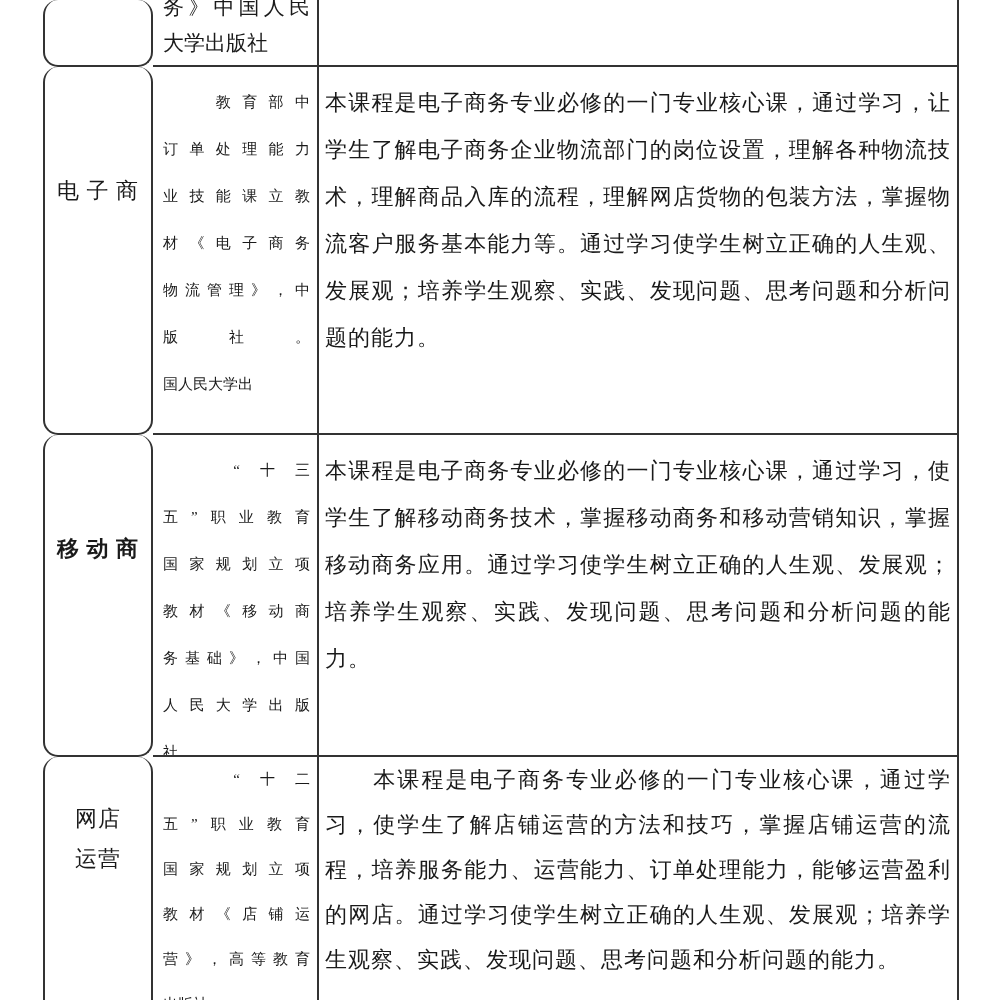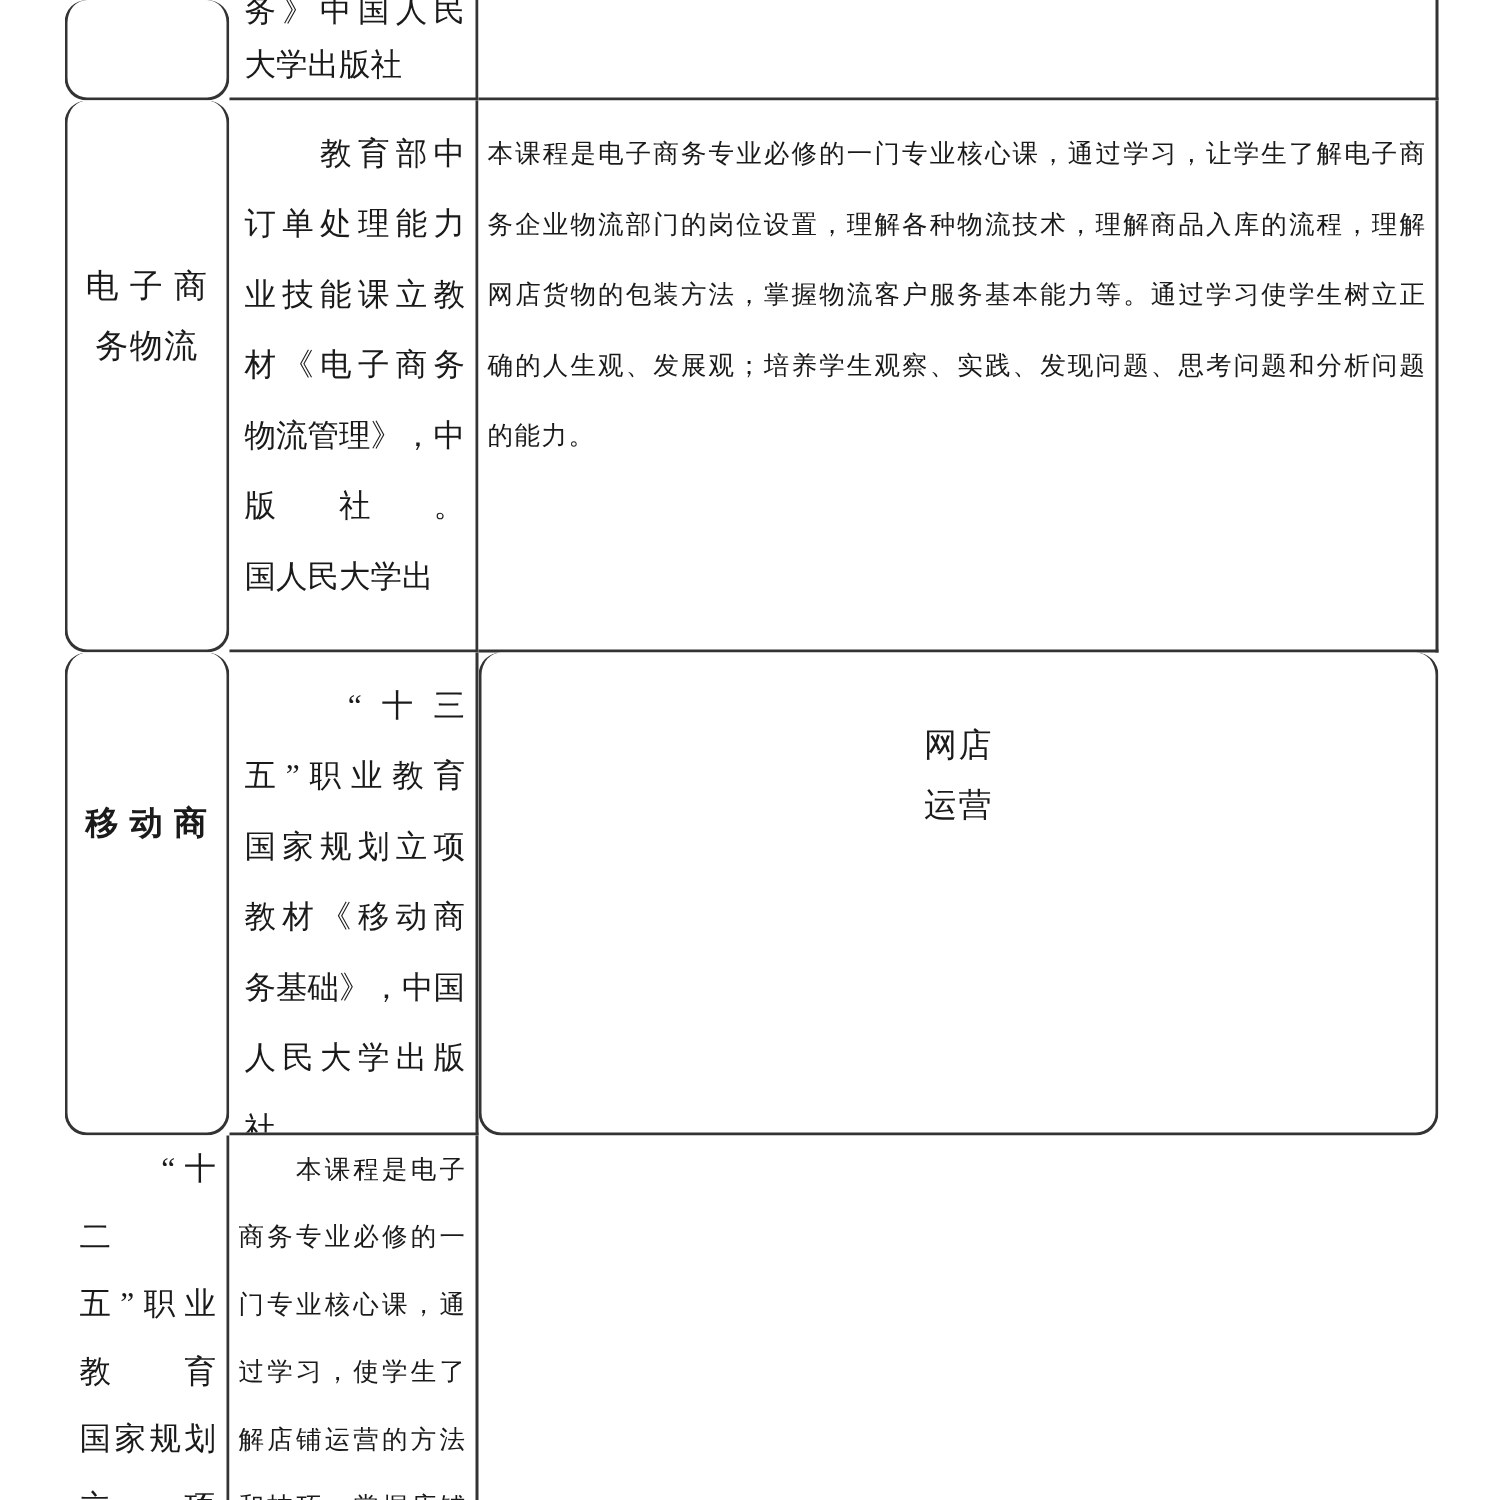--- a/index.html
+++ b/index.html
@@ -17,28 +17,28 @@
     box-sizing:border-box;background:#ffffff;overflow:hidden;
     border-right:2px solid #333333;border-bottom:2px solid #333333;
   }
   .c1{border-left:2px solid #333333;border-radius:15px;}
   
   .name{ text-align:center;font-size:22px;line-height:40px;letter-spacing:1px;}
   .pt2{padding-top:104px;}
   .pt3{padding-top:94px;font-weight:bold;}
   .pt4{padding-top:42px;}
   
-  .book{padding:12px 7px 0 10px;font-size:21px;line-height:47px;}
+  .book{padding:12px 7px 0 10px;font-size:15px;line-height:47px;}
   .book-cont{padding:0 7px 5px 10px;font-size:21px;}
   .cont-para{margin:-11px 0 0 0;line-height:36px;}
   .book-line{text-align:justify;text-align-last:justify;text-justify:inter-character;}
   .book-line:last-child{text-align-last:left;}
   
   .desc{
-    padding:12px 6px 0 6px;font-size:17px;line-height:47px;letter-spacing:1px;
+    padding:12px 6px 0 6px;font-size:22px;line-height:47px;letter-spacing:1px;
     text-align:justify;text-justify:inter-character;
   }
   .tight{line-height:45px;padding-top:0;}
   .book.tight{padding-top:0;}
 </style>
 </head>
 <body>
 
 <div class="page">
   <div class="course-table">
@@ -47,21 +47,20 @@
     <div class="cell book-cont">
       <div class="cont-para">
         <div class="book-line">务》中国人民</div>
         <div class="book-line">大学出版社</div>
       </div>
     </div>
     <div class="cell"></div>
 
     <div class="cell c1 name pt2">
       <div>电 子 商</div>
-      <div>务物流</div>
     </div>
     <div class="cell book">
       <div class="book-line">　　教育部中</div>
       <div class="book-line">订单处理能力</div>
       <div class="book-line">业技能课立教</div>
       <div class="book-line">材《电子商务</div>
       <div class="book-line">物流管理》，中</div>
       <div class="book-line">版社。</div>
       <div class="book-line">国人民大学出</div>
     </div>
@@ -72,20 +71,21 @@
     </div>
     <div class="cell book">
       <div class="book-line">　　“十三</div>
       <div class="book-line">五”职业教育</div>
       <div class="book-line">国家规划立项</div>
       <div class="book-line">教材《移动商</div>
       <div class="book-line">务基础》，中国</div>
       <div class="book-line">人民大学出版</div>
       <div class="book-line">社。</div>
     </div>
+    <div class="cell desc">本课程是电子商务专业必修的一门专业核心课，通过学习，使学生了解移动商务技术，掌握移动商务和移动营销知识，掌握移动商务应用。通过学习使学生树立正确的人生观、发展观；培养学生观察、实践、发现问题、思考问题和分析问题的能力。</div>
 
     <div class="cell c1 name pt4">
       <div>网店</div>
       <div>运营</div>
     </div>
     <div class="cell book tight">
       <div class="book-line">　　“十二</div>
       <div class="book-line">五”职业教育</div>
       <div class="book-line">国家规划立项</div>
       <div class="book-line">教材《店铺运</div>

